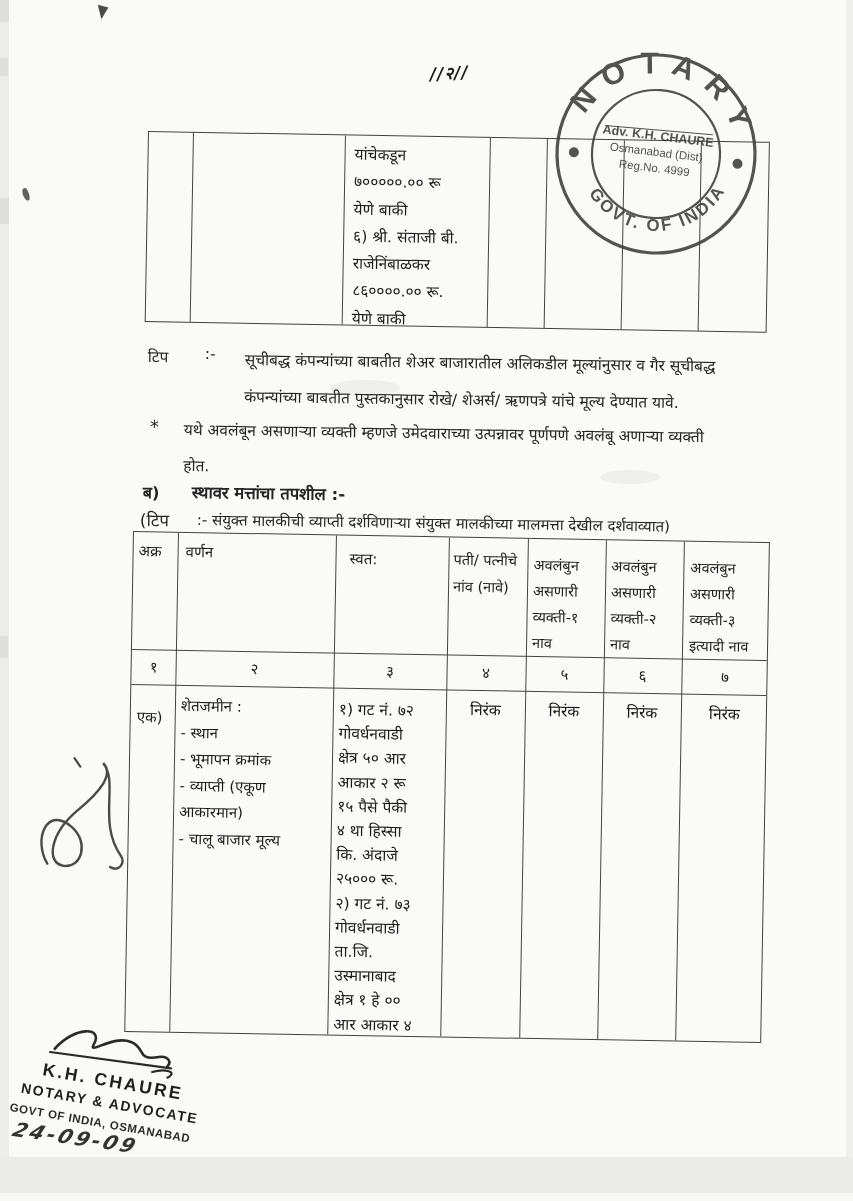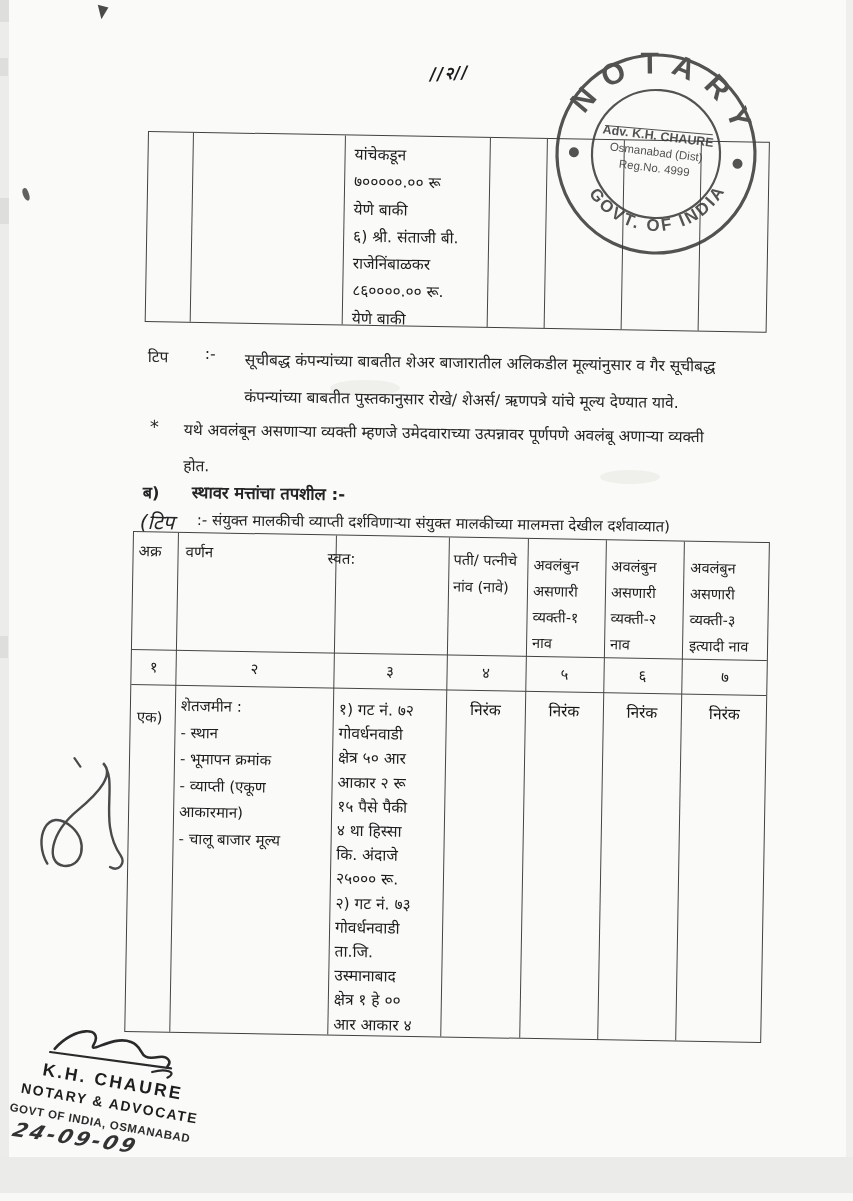--- a/index.html
+++ b/index.html
@@ -122,36 +122,36 @@
   <div class="para" style="left:205px;top:345px;">:-</div>
   <div class="para" style="left:245px;top:342px;line-height:37px;">सूचीबद्ध कंपन्यांच्या बाबतीत शेअर बाजारातील अलिकडील मूल्यांनुसार व गैर सूचीबद्ध
 कंपन्यांच्या बाबतीत पुस्तकानुसार रोखे/ शेअर्स/ ऋणपत्रे यांचे मूल्य देण्यात यावे.</div>
 
   <div class="para" style="left:150px;top:416px;font-size:18px;">*</div>
   <div class="para" style="left:184px;top:412px;line-height:36px;">यथे अवलंबून असणाऱ्या व्यक्ती म्हणजे उमेदवाराच्या उत्पन्नावर पूर्णपणे अवलंबू अणाऱ्या व्यक्ती
 होत.</div>
 
   <div class="para bold" style="left:143px;top:481px;font-size:16px;">ब)</div>
   <div class="para bold" style="left:192px;top:480px;font-size:16.5px;">स्थावर मत्तांचा तपशील :-</div>
-  <div class="para" style="left:140px;top:508px;font-size:20px;font-style:italic;">(टिप</div>
+  <div class="para" style="left:140px;top:508px;font-size:17px;">(टिप</div>
   <div class="para" style="left:197px;top:509px;font-size:15px;">:- संयुक्त मालकीची व्याप्ती दर्शविणाऱ्या संयुक्त मालकीच्या मालमत्ता देखील दर्शवाव्यात)</div>
 
   <div class="tbl maintbl">
     <div class="vline" style="left:44px;"></div>
     <div class="vline" style="left:202px;"></div>
     <div class="vline" style="left:315px;"></div>
     <div class="vline" style="left:394px;"></div>
     <div class="vline" style="left:472px;"></div>
     <div class="vline" style="left:550px;"></div>
     <div class="hline" style="top:117px;"></div>
     <div class="hline" style="top:152px;"></div>
 
     <div class="cell" style="left:5px;top:6px;">अक्र</div>
     <div class="cell" style="left:52px;top:6px;">वर्णन</div>
-    <div class="cell" style="left:194px;top:10px;">स्वत:</div>
+    <div class="cell" style="left:216px;top:10px;">स्वत:</div>
     <div class="cell" style="left:320px;top:9px;font-size:14.5px;line-height:27px;">पती/ पत्नीचे
 नांव (नावे)</div>
     <div class="cell" style="left:400px;top:13px;font-size:14.5px;line-height:26px;">अवलंबुन
 असणारी
 व्यक्ती-१
 नाव</div>
     <div class="cell" style="left:478px;top:13px;font-size:14.5px;line-height:26px;">अवलंबुन
 असणारी
 व्यक्ती-२
 नाव</div>

